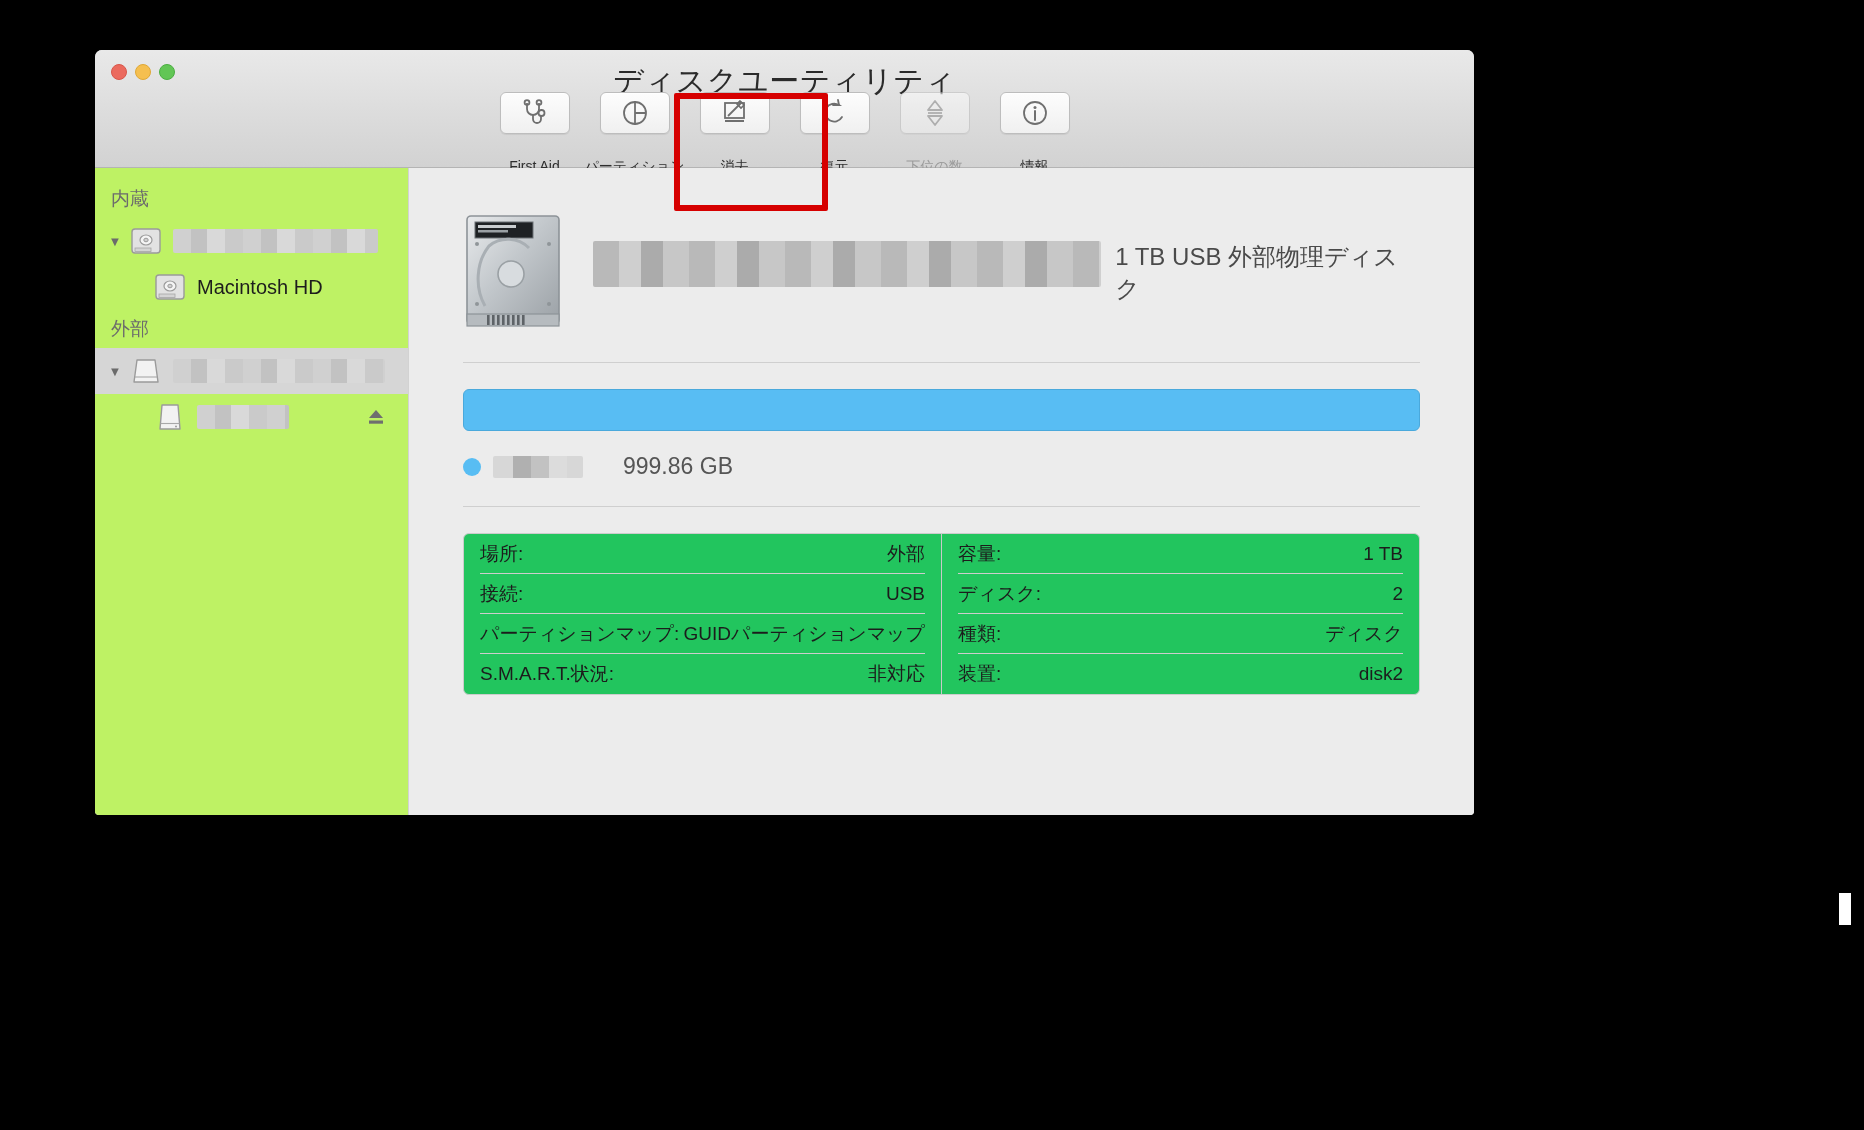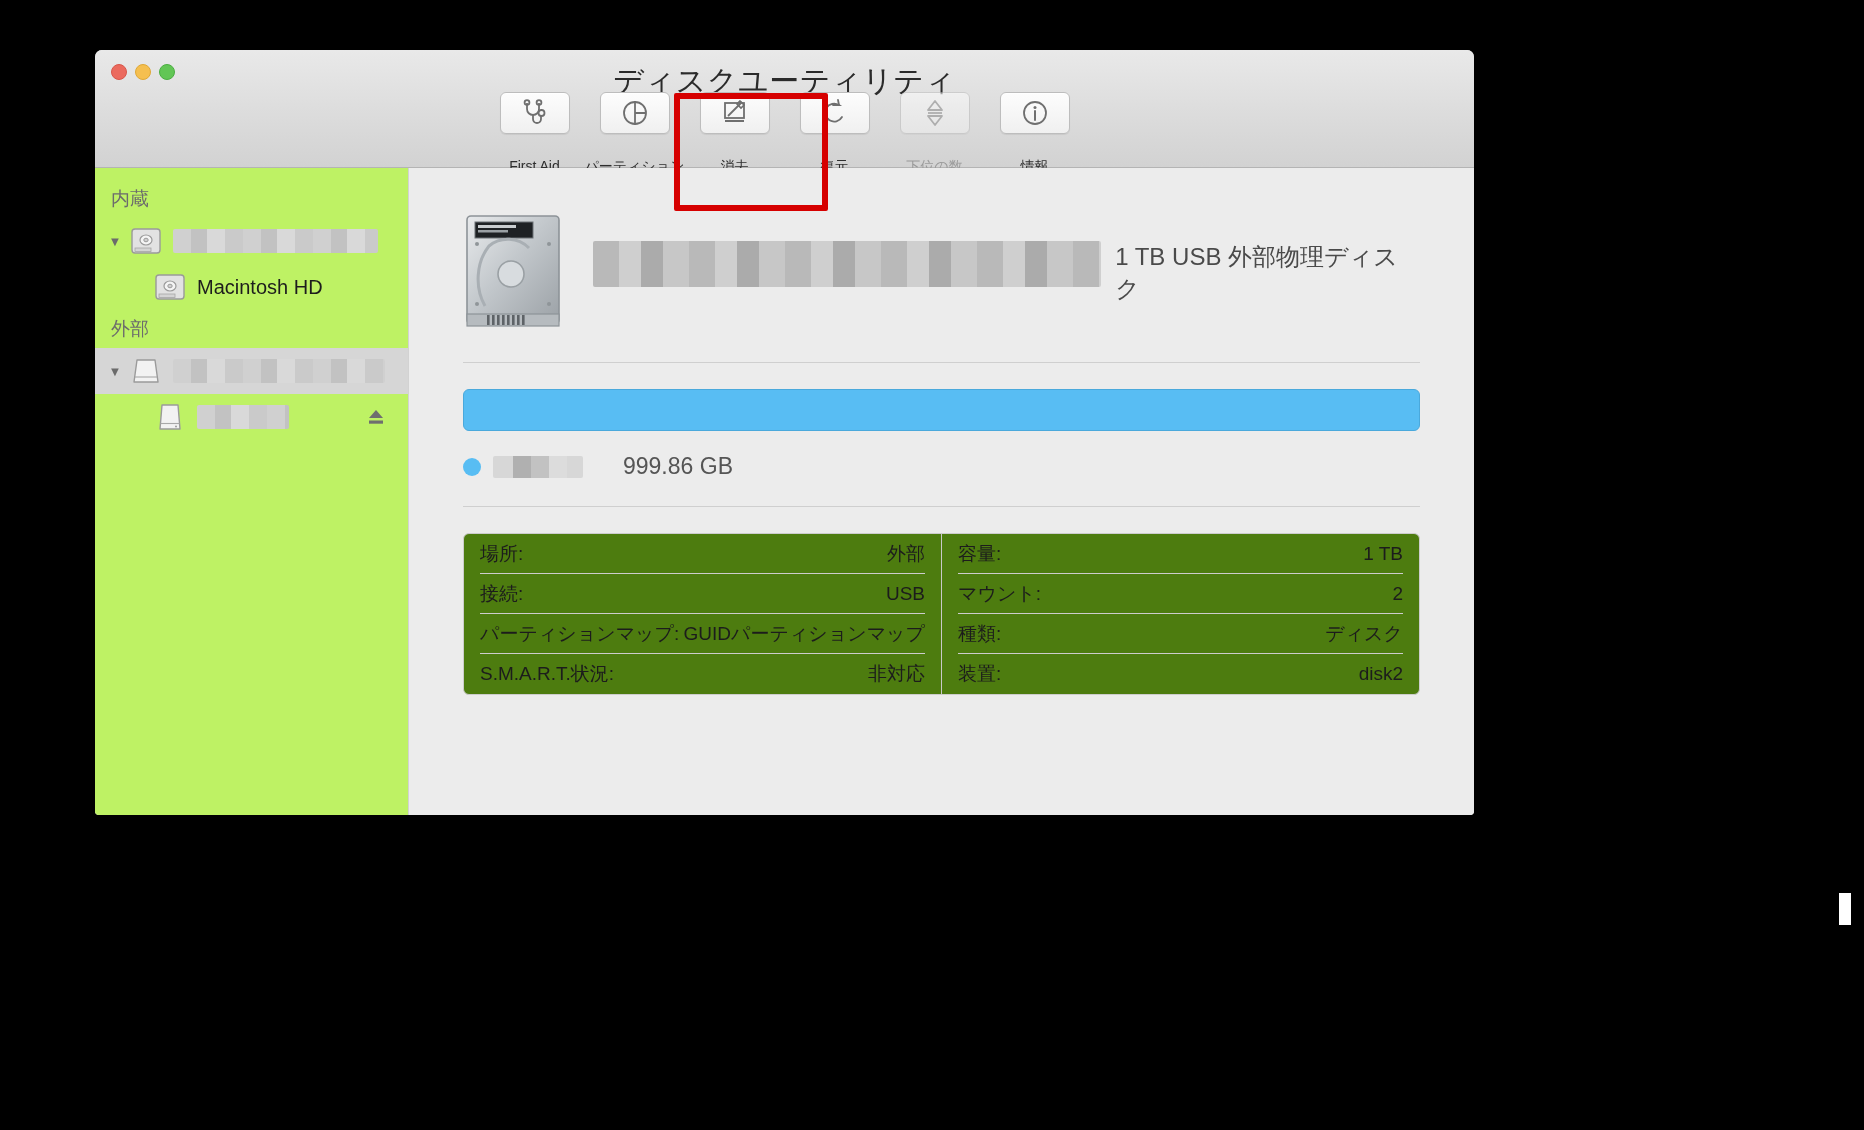--- a/index.html
+++ b/index.html
@@ -159,21 +159,21 @@
     border-radius: 2px;
     filter: blur(0.5px);
   }
   .legend-size { font-size: 23px; color: #555; margin-left: 30px; }
 
   
   .info-wrap {
     margin-top: 8px;
     border: 1px solid #cccccc;
     border-radius: 6px;
-    background: #4d7c0f;
+    background: #22c55e;
     display: flex;
     overflow: hidden;
   }
   .info-col { flex: 1; padding: 0 16px; }
   .info-col.left { border-right: 1px solid #c9c9c9; }
   .info-row {
     display: flex; justify-content: space-between; align-items: center;
     height: 40px;
     border-bottom: 1px solid #cdcdcd;
     font-size: 19px;
@@ -400,21 +400,21 @@
               <span class="info-key">S.M.A.R.T.状況:</span>
               <span class="info-val">非対応</span>
             </div>
           </div>
           <div class="info-col">
             <div class="info-row">
               <span class="info-key">容量:</span>
               <span class="info-val">1 TB</span>
             </div>
             <div class="info-row">
-              <span class="info-key">マウント:</span>
+              <span class="info-key">ディスク:</span>
               <span class="info-val">2</span>
             </div>
             <div class="info-row">
               <span class="info-key">種類:</span>
               <span class="info-val">ディスク</span>
             </div>
             <div class="info-row">
               <span class="info-key">装置:</span>
               <span class="info-val">disk2</span>
             </div>

